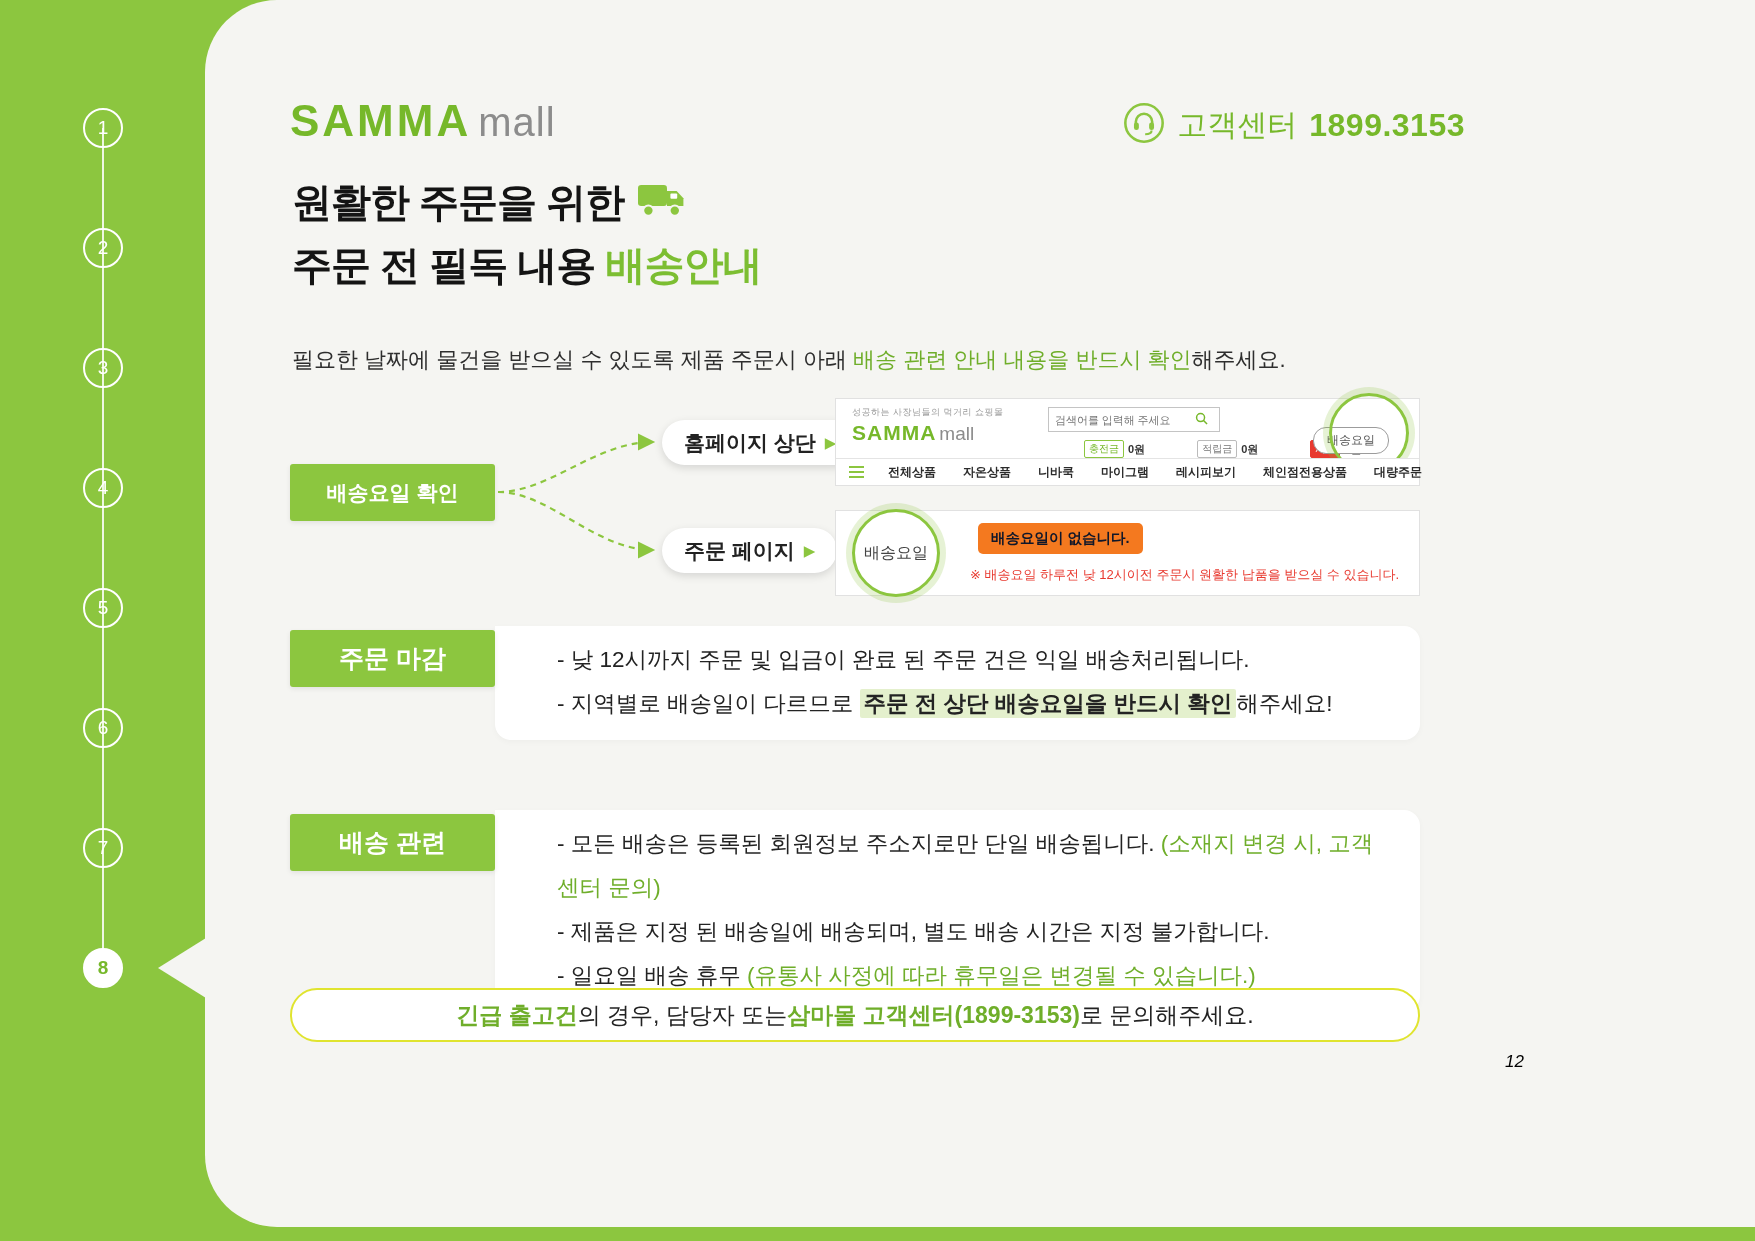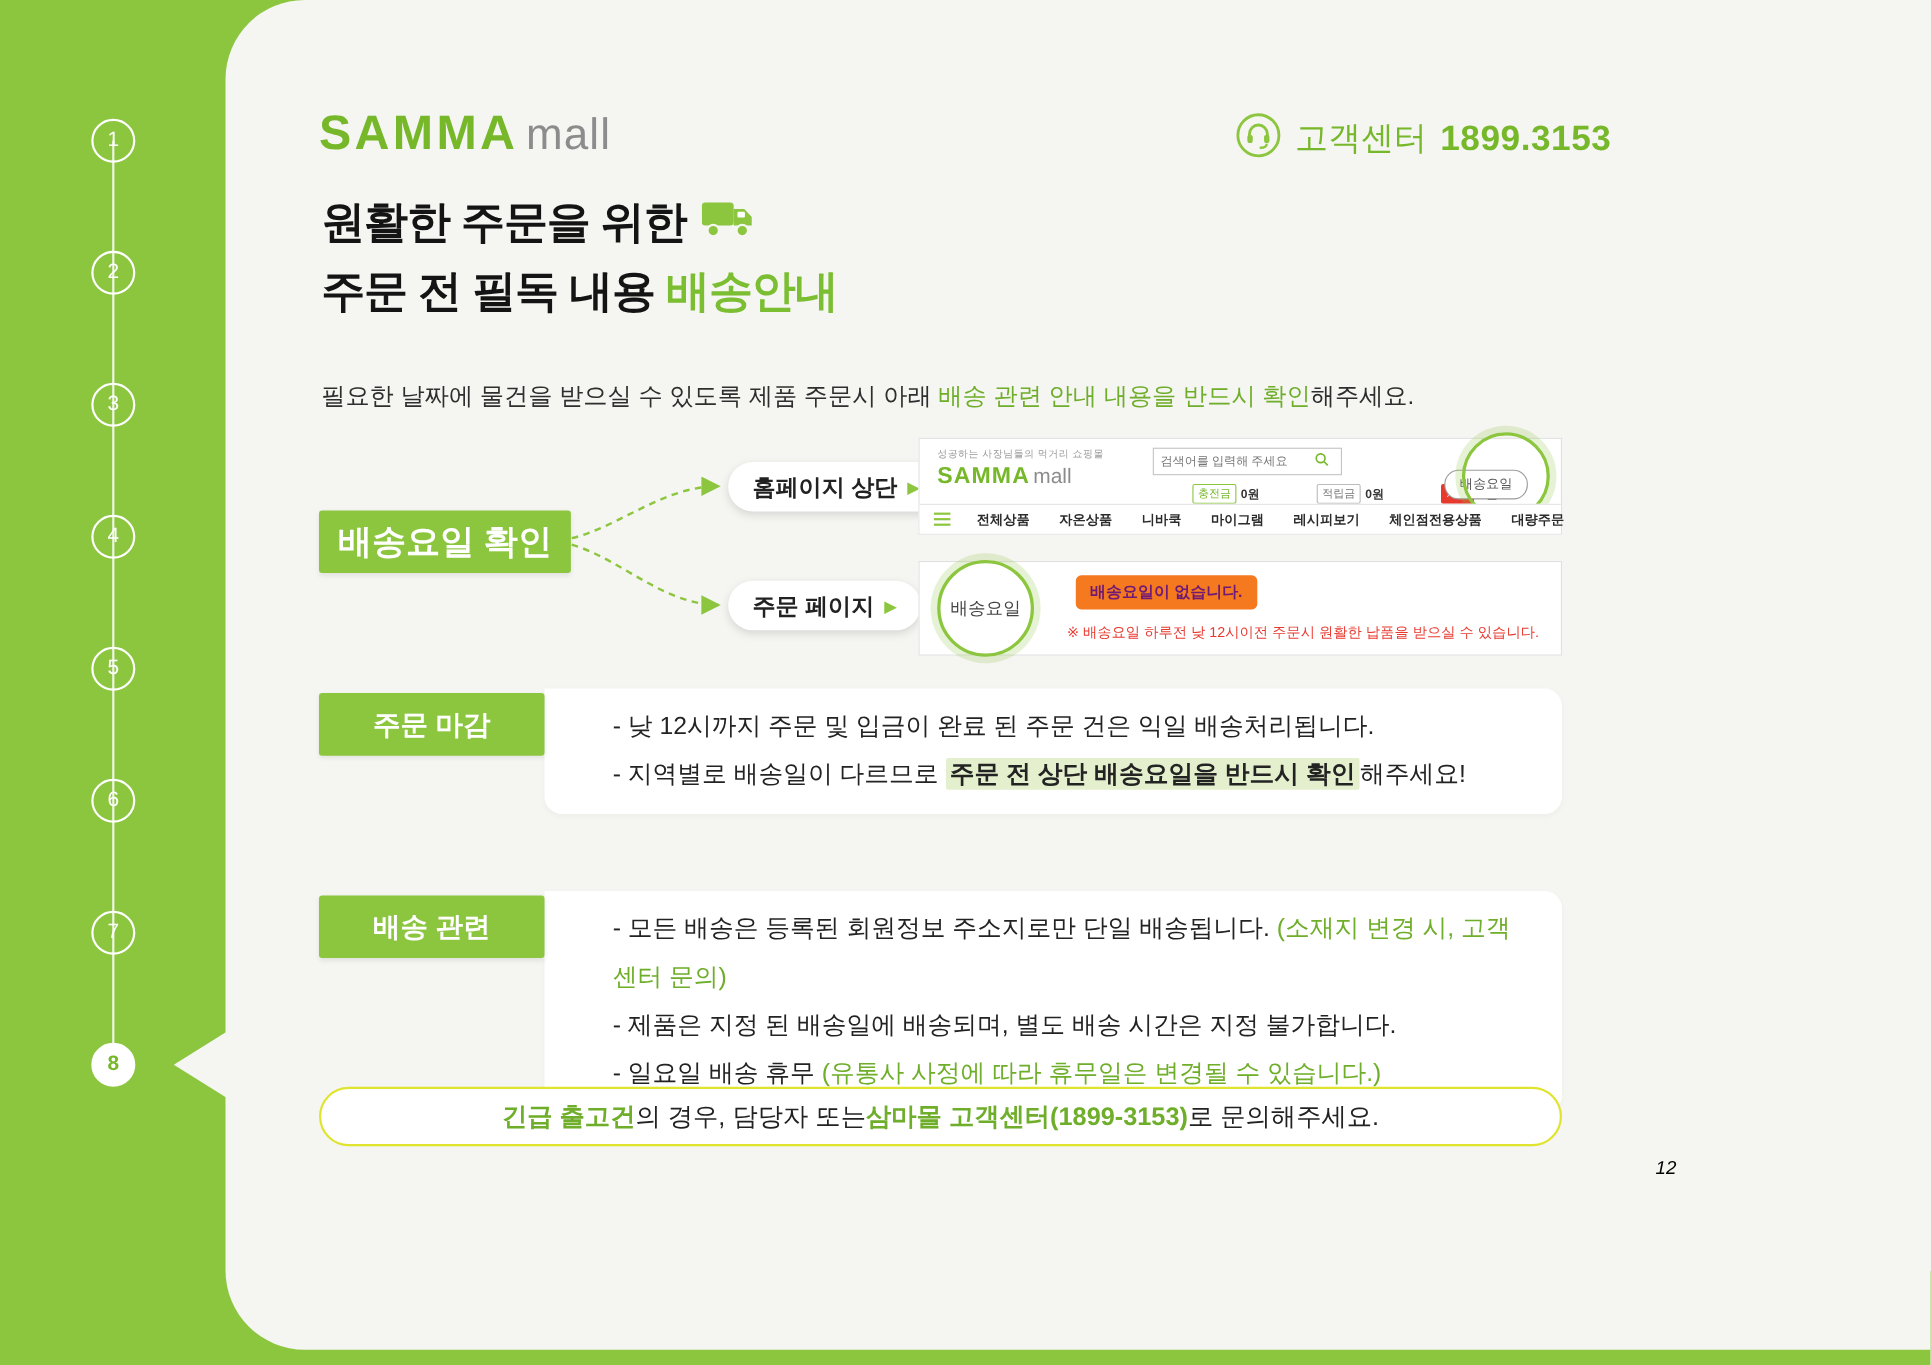--- a/index.html
+++ b/index.html
@@ -51,22 +51,22 @@
   .title { position: absolute; top: 172px; left: 2px; font-size: 40px; font-weight: 800; color: #141414; line-height: 1.5; letter-spacing: -1px; }
   .title .accent { color: #7CBE32; }
   .title .truck { display: inline-block; vertical-align: -3px; margin-left: 14px; }
 
   .subtitle { position: absolute; top: 345px; left: 2px; font-size: 22px; color: #2E2E2E; }
   .subtitle .accent { color: #6FAE2A; }
 
   
   .diagram { position: absolute; top: 398px; left: 0; width: 1175px; height: 212px; }
   .dc-label {
-    position: absolute; left: 0; top: 66px; width: 229px; height: 57px;
-    background: #8CC63F; color: #fff; font-size: 31px; font-weight: bold;
+    position: absolute; left: 0; top: 66px; width: 205px; height: 57px;
+    background: #8CC63F; color: #fff; font-size: 21px; font-weight: bold;
     display: flex; align-items: center; justify-content: center; border-radius: 3px;
     box-shadow: 0 2px 5px rgba(0,0,0,.08);
   }
   .pill {
     position: absolute; left: 372px; height: 45px; background: #fff; border-radius: 23px;
     box-shadow: 0 3px 9px rgba(0,0,0,.13);
     display: flex; align-items: center; padding: 0 22px; gap: 9px;
     font-size: 21px; font-weight: bold; color: #222; white-space: nowrap;
   }
   .pill .tri { color: #8CC63F; font-size: 15px; }
@@ -116,21 +116,21 @@
   .menu span { cursor: default; }
 
   
   .ring2 {
     position: absolute; left: 16px; top: -2px; width: 88px; height: 88px; border-radius: 50%;
     border: 3px solid #8CC63F; box-shadow: 0 0 0 6px rgba(140,198,63,.22);
     display: flex; align-items: center; justify-content: center;
     font-size: 16px; color: #444; background: #fff;
   }
   .alert-badge {
-    position: absolute; left: 142px; top: 12px; background: #F4791F; color: #701a75;
+    position: absolute; left: 142px; top: 12px; background: #F4791F; color: #0f172a;
     font-size: 14.5px; font-weight: bold; padding: 6px 13px; border-radius: 5px; white-space: nowrap;
   }
   .order-notice { position: absolute; left: 134px; top: 55px; color: #E8392F; font-size: 13px; white-space: nowrap; }
 
   
   .section { position: absolute; left: 0; width: 1130px; }
   .sec-deadline { top: 626px; }
   .sec-delivery { top: 810px; }
   .sec-label {
     position: absolute; left: 0; top: 4px; width: 205px; height: 57px;

